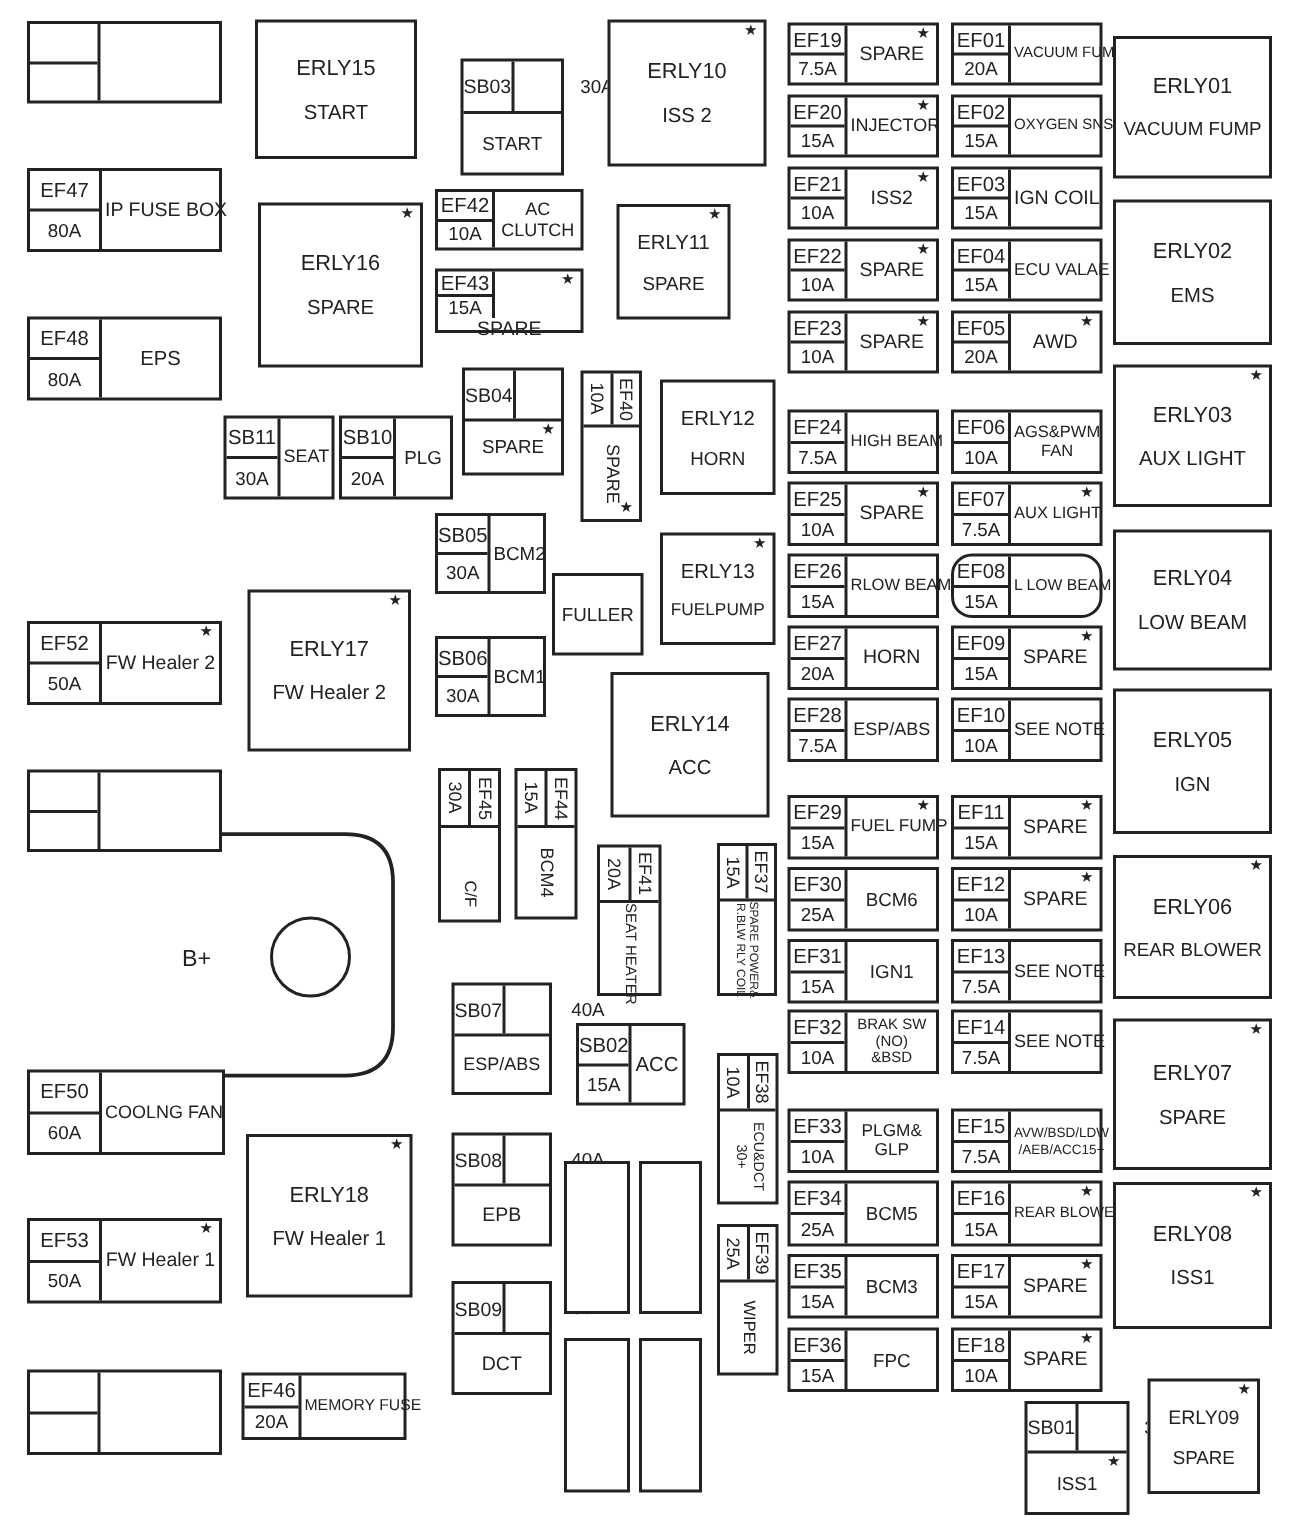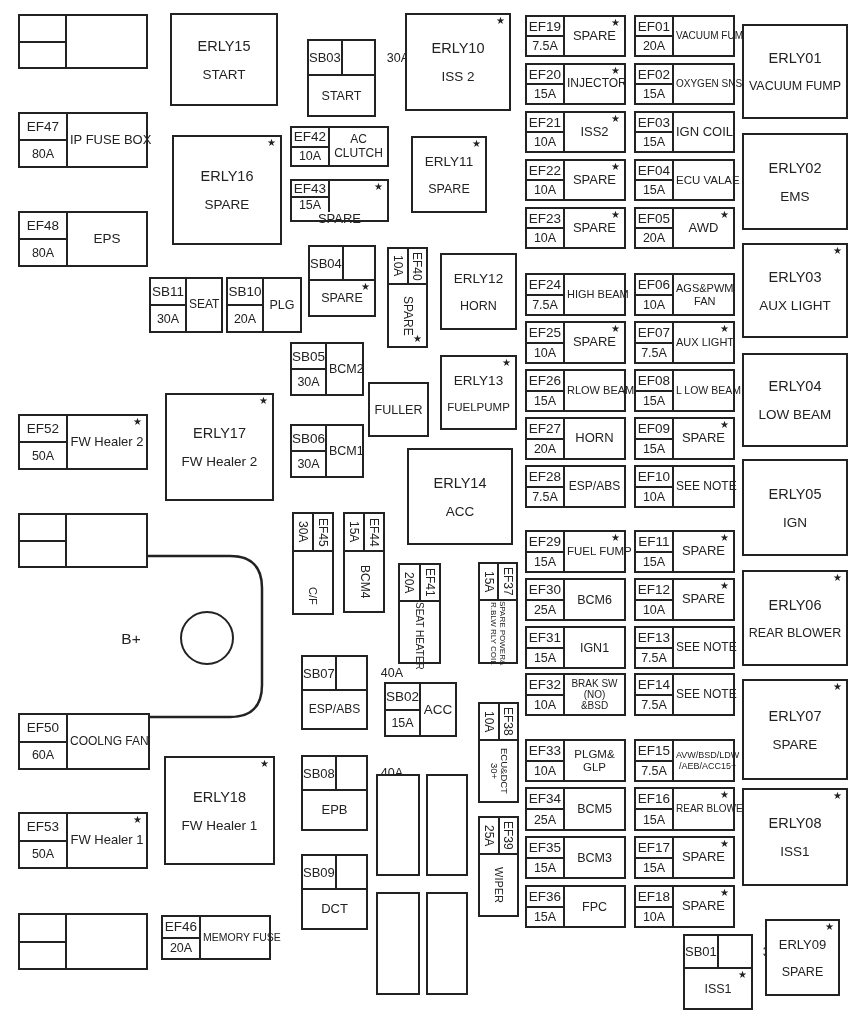--- a/index.html
+++ b/index.html
@@ -525,21 +525,21 @@
 FAN</div>
     </div>
     <div class="box h" style="left: 634px; top: 321px; width: 101px; height: 43px; --fs: 11px;">
       <div class="lcol" style="width:36px">
         <div class="code">EF07</div>
         <div class="amp">7.5A</div>
       </div>
       <div class="lab">AUX LIGHT</div>
       <span class="star">★</span>
     </div>
-    <div class="box h" style="left: 634px; top: 369px; width: 101px; height: 43px; --fs: 10.5px;">
+    <div class="box h" style="left: 634px; top: 369px; width: 101px; height: 43px; border-radius: 14px; --fs: 10.5px;">
       <div class="lcol" style="width:36px">
         <div class="code">EF08</div>
         <div class="amp">15A</div>
       </div>
       <div class="lab">L LOW BEAM</div>
     </div>
     <div class="box h" style="left: 634px; top: 417px; width: 101px; height: 43px; --fs: 13px;">
       <div class="lcol" style="width:36px">
         <div class="code">EF09</div>
         <div class="amp">15A</div>

